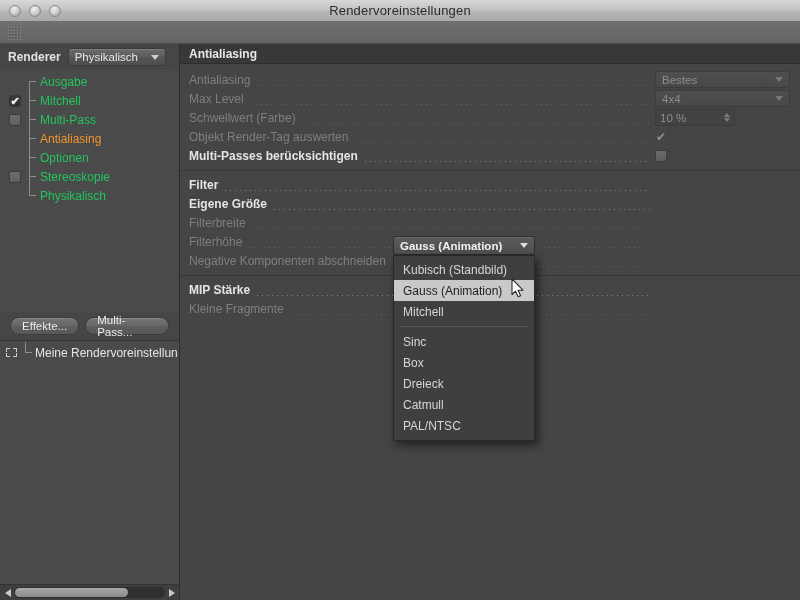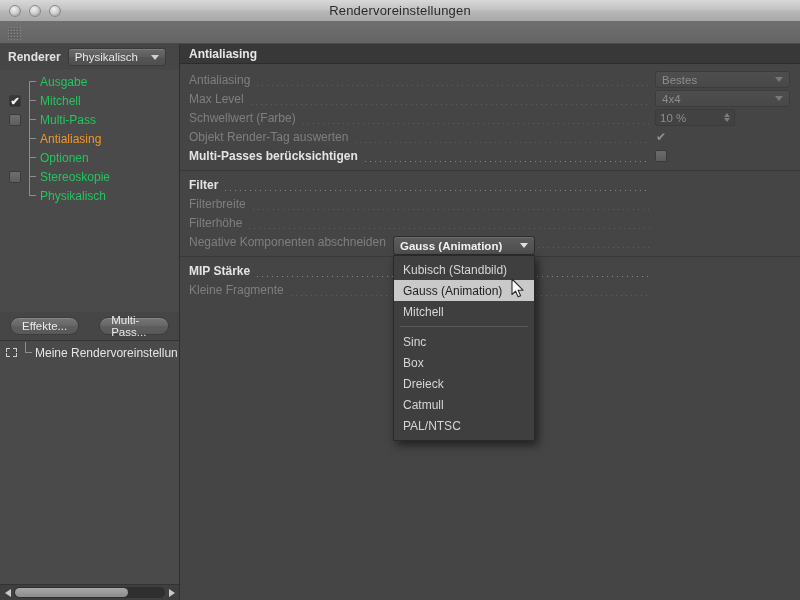--- a/index.html
+++ b/index.html
@@ -125,21 +125,21 @@
     border-top: 1px solid #8d8d8d;
   }
   .tree-row:first-child .tree-connector::before { top: 9px; }
   .tree-row:last-child .tree-connector::before { bottom: 10px; }
   .tree-label { font-size: 12px; color: #22c55e; }
   .tree-label.active { color: #f0962a; }
 
   
   #left-buttons {
     flex: 0 0 28px; display: flex; align-items: center;
-    gap: 20px; padding: 0 10px;
+    gap: 6px; padding: 0 10px;
     background: #464646;
   }
   .pill {
     background: linear-gradient(to bottom, #757575 0%, #666 50%, #5e5e5e 51%, #585858 100%);
     border: 1px solid #3c3c3c;
     border-radius: 9px;
     height: 18px; padding: 0 11px;
     display: flex; align-items: center; justify-content: center;
     font-size: 11.5px; color: #eaeaea;
     box-shadow: inset 0 1px 0 rgba(255,255,255,.14);
@@ -475,20 +475,25 @@
         </div>
 
         <div class="divider"></div>
 
         <div class="prow">
           <span class="plabel bold">Filter</span>
           <span class="leader"></span>
           <div class="pfield"></div>
         </div>
 
+        <div class="prow">
+          <span class="plabel bold">Eigene Größe</span>
+          <span class="leader"></span>
+          <div class="pfield"></div>
+        </div>
 
         <div class="prow">
           <span class="plabel dim">Filterbreite</span>
           <span class="leader dim"></span>
           <div class="pfield"></div>
         </div>
 
         <div class="prow">
           <span class="plabel dim">Filterhöhe</span>
           <span class="leader dim"></span>

